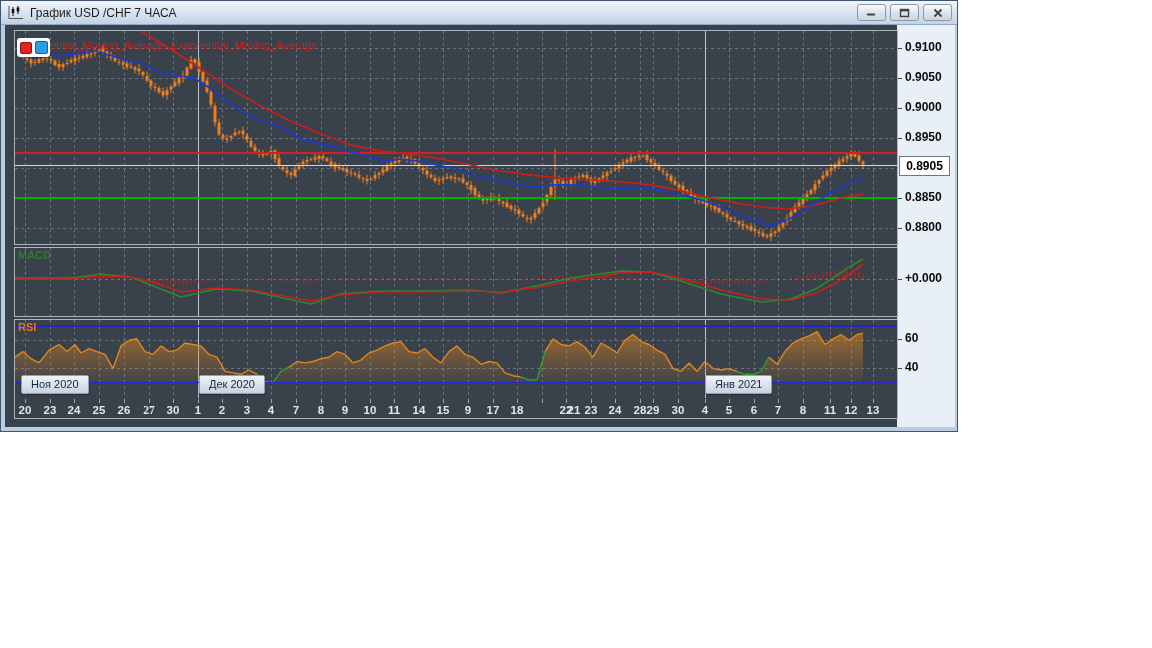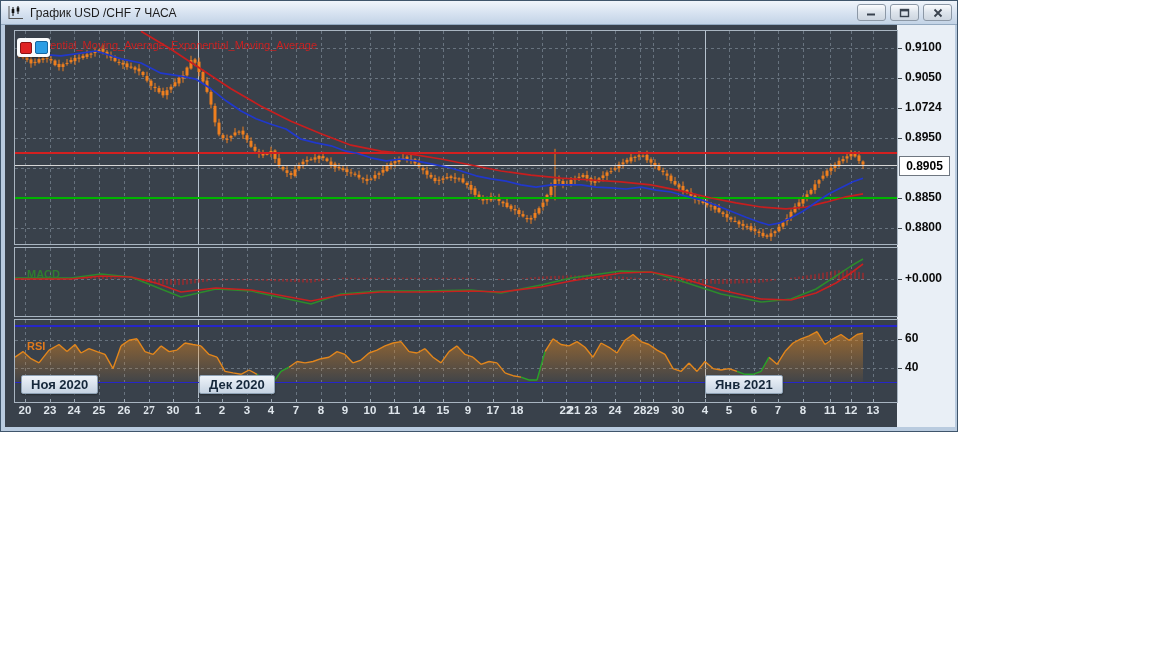--- a/index.html
+++ b/index.html
@@ -12,32 +12,32 @@
   .title{margin-left:6px;font-size:12px;color:#1c1c1c;}
   .winbtns{position:absolute;right:5px;top:3px;display:flex;gap:4px;}
   .wbtn{width:29px;height:17px;border:1px solid #8c98a6;border-radius:3px;
     background:linear-gradient(#fbfcfe,#dde4ec 50%,#cdd6e0);display:flex;align-items:center;justify-content:center;padding:0;cursor:default;}
   .clientbg{position:absolute;left:4px;top:24px;width:892px;height:402px;background:#39414b;}
   .scalecol{position:absolute;left:896px;top:24px;width:58px;height:402px;background:#e9eff6;}
   .panel{position:absolute;border:1px solid #a9b5c1;box-sizing:border-box;background:#39414b;}
   .panel svg{display:block;}
   #panel-main{left:13px;top:29px;width:884px;height:215px;}
   #panel-macd{left:13px;top:246px;width:884px;height:70px;}
-  #panel-rsi{left:13px;top:318px;width:884px;height:84px;}
-  .plabel{position:absolute;left:12px;top:1px;font-size:11px;font-weight:700;z-index:3;margin-top:19px;}
+  #panel-rsi{left:13px;top:318px;width:884px;height:100px;}
+  .plabel{position:absolute;left:3px;top:1px;font-size:11px;font-weight:700;z-index:3;}
   .macdl{color:#2f7d2f;}
   .rsil{color:#e0791c;}
   .legendtext{position:absolute;left:4px;top:8px;font-size:11px;color:#c92121;white-space:nowrap;z-index:1;}
   .legendbox{position:absolute;left:2px;top:7px;width:33px;height:19px;background:#fafbfc;border-radius:3px;
     box-shadow:0 1px 2px rgba(0,0,0,.4);display:flex;align-items:center;justify-content:center;gap:3px;z-index:2;}
   .sw{display:inline-block;border-radius:2px;}
   .sw.red{width:10px;height:10px;background:#e02424;border:1px solid #8c1414;}
   .sw.blue{width:11px;height:11px;background:#2b9de4;border:1px solid #1566a0;}
   .overlay{position:absolute;left:0;top:0;width:956px;height:430px;pointer-events:none;}
-  .monthbox{position:absolute;height:17px;line-height:17px;padding:0 9px;font-size:13px;font-weight:700;color:#15273a;
+  .monthbox{position:absolute;height:17px;line-height:17px;padding:0 9px;font-size:11px;font-weight:400;color:#15273a;
     background:linear-gradient(#eef3f9,#c6d3e2);border:1px solid #8fa2b5;border-radius:2px;box-shadow:0 1px 2px rgba(0,0,0,.35);white-space:nowrap;}
   .xlab{position:absolute;top:403px;width:26px;text-align:center;font-size:11.5px;font-weight:700;color:#dfe6ec;}
   .xtick{position:absolute;width:1px;height:4px;background:#9aa6b2;top:398px;}
   .ptick{position:absolute;left:0;width:5px;height:1px;background:#3c434a;}
   .plab{position:absolute;left:8px;font-size:12px;font-weight:600;color:#0b0b0b;white-space:nowrap;}
   .curbox{position:absolute;left:2px;width:49px;height:18px;background:#ffffff;border:1px solid #6e7680;
     font-size:12px;font-weight:600;color:#000;text-align:center;line-height:18px;z-index:2;}
 </style>
 </head>
 <body>
@@ -77,21 +77,21 @@
     </div>
 
     <div class="clientbg"></div>
     <div class="scalecol" id="scalecol">
       <div class="curbox" style="top:131px;">0.8905</div>
     <div class="ptick" style="top: 23px;"></div>
         <div class="plab" style="top: 15px;">0.9100</div>
         <div class="ptick" style="top: 53px;"></div>
         <div class="plab" style="top: 45px;">0.9050</div>
         <div class="ptick" style="top: 83px;"></div>
-        <div class="plab" style="top: 75px;">1.0724</div>
+        <div class="plab" style="top: 75px;">0.9000</div>
         <div class="ptick" style="top: 113px;"></div>
         <div class="plab" style="top: 105px;">0.8950</div>
         <div class="ptick" style="top: 173px;"></div>
         <div class="plab" style="top: 165px;">0.8850</div>
         <div class="ptick" style="top: 203px;"></div>
         <div class="plab" style="top: 195px;">0.8800</div>
         <div class="plab" style="top: 246px;">+0.000</div>
         <div class="ptick" style="top: 254px;"></div>
         <div class="plab" style="top: 306.2px;">60</div>
         <div class="ptick" style="top: 314.2px;"></div>

